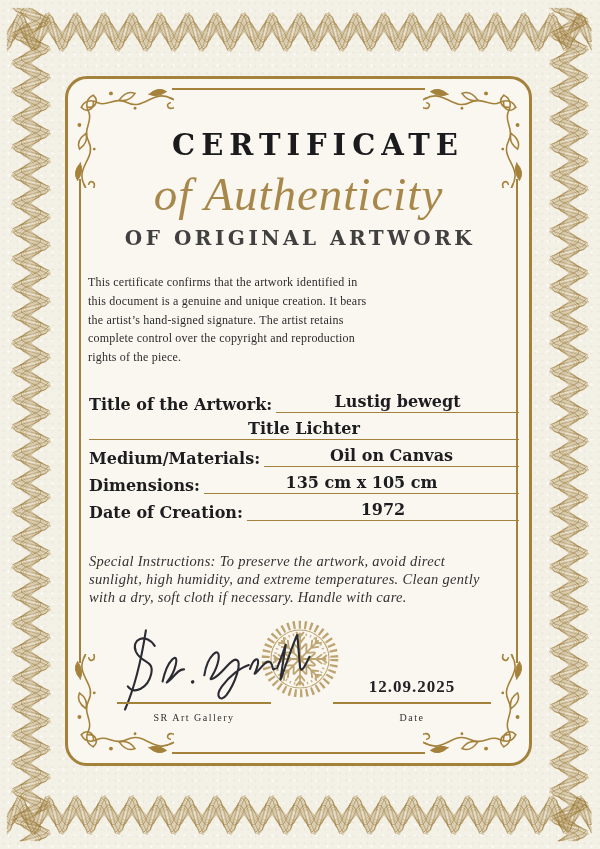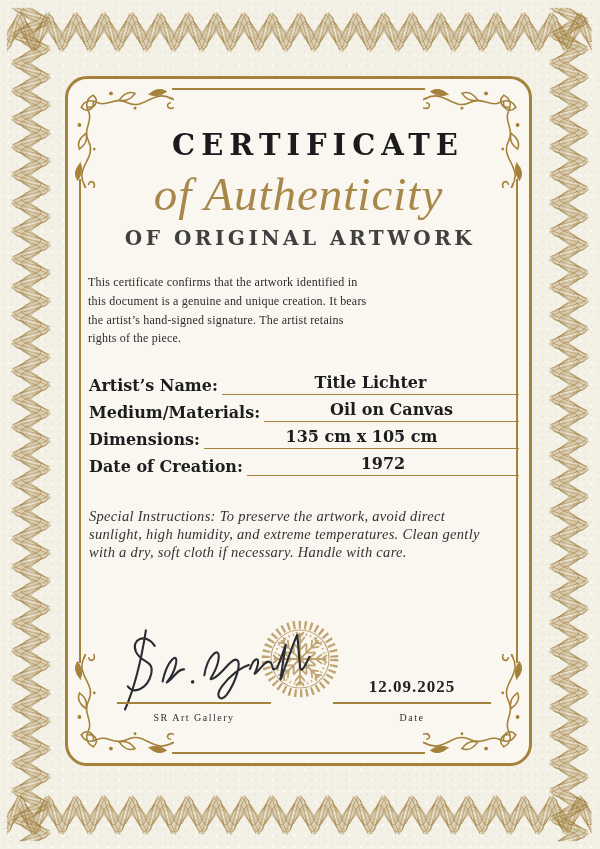--- a/index.html
+++ b/index.html
@@ -217,26 +217,30 @@
       </svg>
 
     <h1 class="title">CERTIFICATE</h1>
     <div class="subtitle">of Authenticity</div>
     <div class="tagline">OF ORIGINAL ARTWORK</div>
 
     <div class="statement">
       <div>This certificate confirms that the artwork identified in</div>
       <div>this document is a genuine and unique creation. It bears</div>
       <div>the artist’s hand-signed signature. The artist retains</div>
+      <div>complete control over the copyright and reproduction</div>
       <div>rights of the piece.</div>
     </div>
 
     <div class="fields">
       <div class="frow">
-        <span class="flabel">Artist’s Name:</span>
+        <span class="flabel">Title of the Artwork:</span>
+        <span class="fline"><span class="fvalue">Lustig bewegt</span></span>
+      </div>
+      <div class="frow">
         <span class="fline"><span class="fvalue">Title Lichter</span></span>
       </div>
       <div class="frow">
         <span class="flabel">Medium/Materials:</span>
         <span class="fline"><span class="fvalue">Oil on Canvas</span></span>
       </div>
       <div class="frow">
         <span class="flabel">Dimensions:</span>
         <span class="fline"><span class="fvalue">135 cm x 105 cm</span></span>
       </div>

